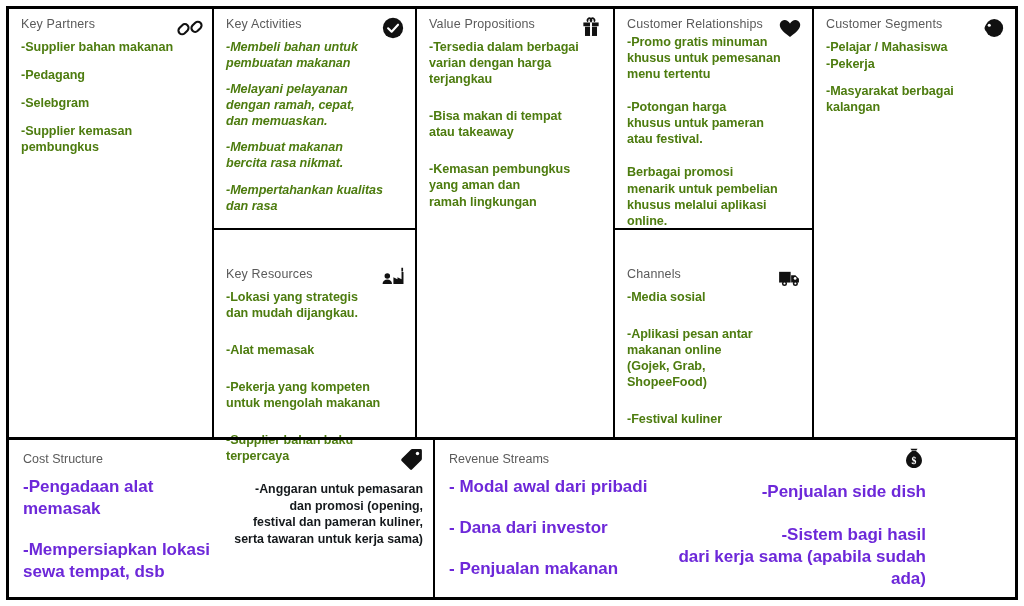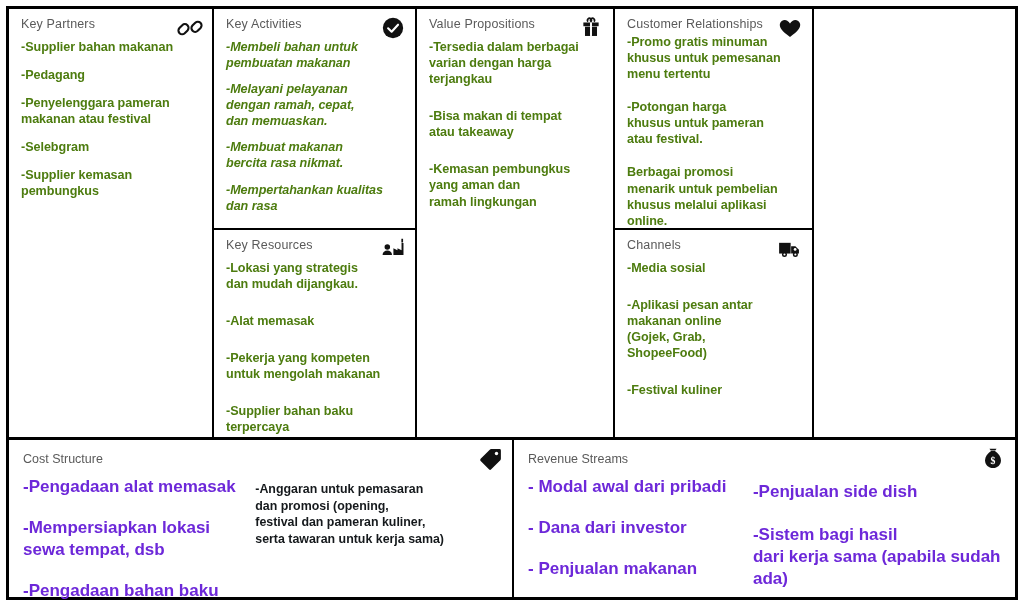--- a/index.html
+++ b/index.html
@@ -49,29 +49,29 @@
     height: 100%;
   }
   .col.divided { border-right: 2px solid #000000; }
 
   .col-kp { width: 205px; }
   .col-ka { width: 203px; }
   .col-vp { width: 198px; }
   .col-cr { width: 199px; }
   .col-cs { width: 201px; border-right: none; }
 
-  .col-cost { width: 505px; }
+  .col-cost { width: 426px; }
   .col-rev  { width: 501px; border-right: none; }
 
   .subcell {
     position: relative;
     box-sizing: border-box;
   }
   .subcell.top-half { height: 221px; border-bottom: 2px solid #000000; }
-  .subcell.bot-half { height: 237px; }
+  .subcell.bot-half { height: 237px; margin-top: 29px; }
 
   .cell-inner {
     position: relative;
     padding: 9px 10px 4px 12px;
     height: 100%;
     box-sizing: border-box;
   }
 
   .cell-head {
     font-size: 12.5px;
@@ -117,21 +117,21 @@
 
   .cr-head { margin-bottom: 2px; }
 
   
   .bottom-split {
     display: flex;
     height: 100%;
     box-sizing: border-box;
   }
   .bottom-left { padding-top: 4px; }
-  .bottom-right { padding-top: 32px; }
+  .bottom-right { padding-top: 32px; text-align: right; }
 
   .col-cost .bottom-left  { width: 240px; }
   .col-cost .bottom-right { width: 255px; }
   .col-rev  .bottom-left  { width: 232px; }
   .col-rev  .bottom-right { width: 260px; }
 
   .bottom-head {
     font-size: 12.5px;
     color: #5a5a5a;
     margin: 0 0 9px 0;
@@ -171,22 +171,20 @@
             <g fill="none" stroke="#111" stroke-width="2.6" stroke-linecap="round">
               <path d="M13 19 L9.5 22.5 a4.6 4.6 0 0 1 -6.5 -6.5 L6.5 12.5 a4.6 4.6 0 0 1 6.5 6.5"></path>
               <path d="M19 13 L22.5 9.5 a4.6 4.6 0 0 1 6.5 6.5 L25.5 19.5 a4.6 4.6 0 0 1 -6.5 -6.5"></path>
             </g>
           </svg>
         </span>
         <div class="cell-head">Key Partners</div>
         <ul class="items">
           <li class="item">-Supplier bahan makanan</li>
           <li class="item">-Pedagang</li>
-          <li class="item">-Penyelenggara pameran
-makanan  atau festival</li>
           <li class="item">-Selebgram</li>
           <li class="item">-Supplier kemasan
 pembungkus</li>
         </ul>
       </div>
     </div>
 
     <div class="col col-ka divided">
       <div class="subcell top-half">
         <div class="cell-inner">
@@ -301,20 +299,38 @@
             <li class="item">-Aplikasi pesan antar
 makanan online
 (Gojek, Grab,
 ShopeeFood)</li>
             <li class="item">-Festival kuliner</li>
           </ul>
         </div>
       </div>
     </div>
 
+    <div class="col col-cs">
+      <div class="cell-inner">
+        <span class="icon">
+          <svg viewBox="0 0 32 32">
+            <circle cx="17.5" cy="16" r="11" fill="#111"></circle>
+            <path d="M8 12 q-4.6 3.8 -0.6 8 z" fill="#111"></path>
+            <circle cx="11.4" cy="12.6" r="1.9" fill="#fff"></circle>
+          </svg>
+        </span>
+        <div class="cell-head">Customer Segments</div>
+        <ul class="items vtight">
+          <li class="item">-Pelajar / Mahasiswa</li>
+          <li class="item" style="margin-bottom:11px;">-Pekerja</li>
+          <li class="item">-Masyarakat berbagai
+kalangan</li>
+        </ul>
+      </div>
+    </div>
 
   </div>
 
   <div class="bottom-row">
 
     <div class="col col-cost divided">
       <div class="cell-inner" style="padding:9px 10px 4px 14px;">
         <span class="icon">
           <svg viewBox="0 0 32 32">
             <path d="M17.4 3.8 h10.4 a1.6 1.6 0 0 1 1.6 1.6 v10.4 a2.4 2.4 0 0 1 -0.7 1.7 L17.5 28.7 a2 2 0 0 1 -2.8 0 L4.5 18.5 a2 2 0 0 1 0 -2.8 L15.7 4.5 a2.4 2.4 0 0 1 1.7 -0.7 z" fill="#111"></path>

